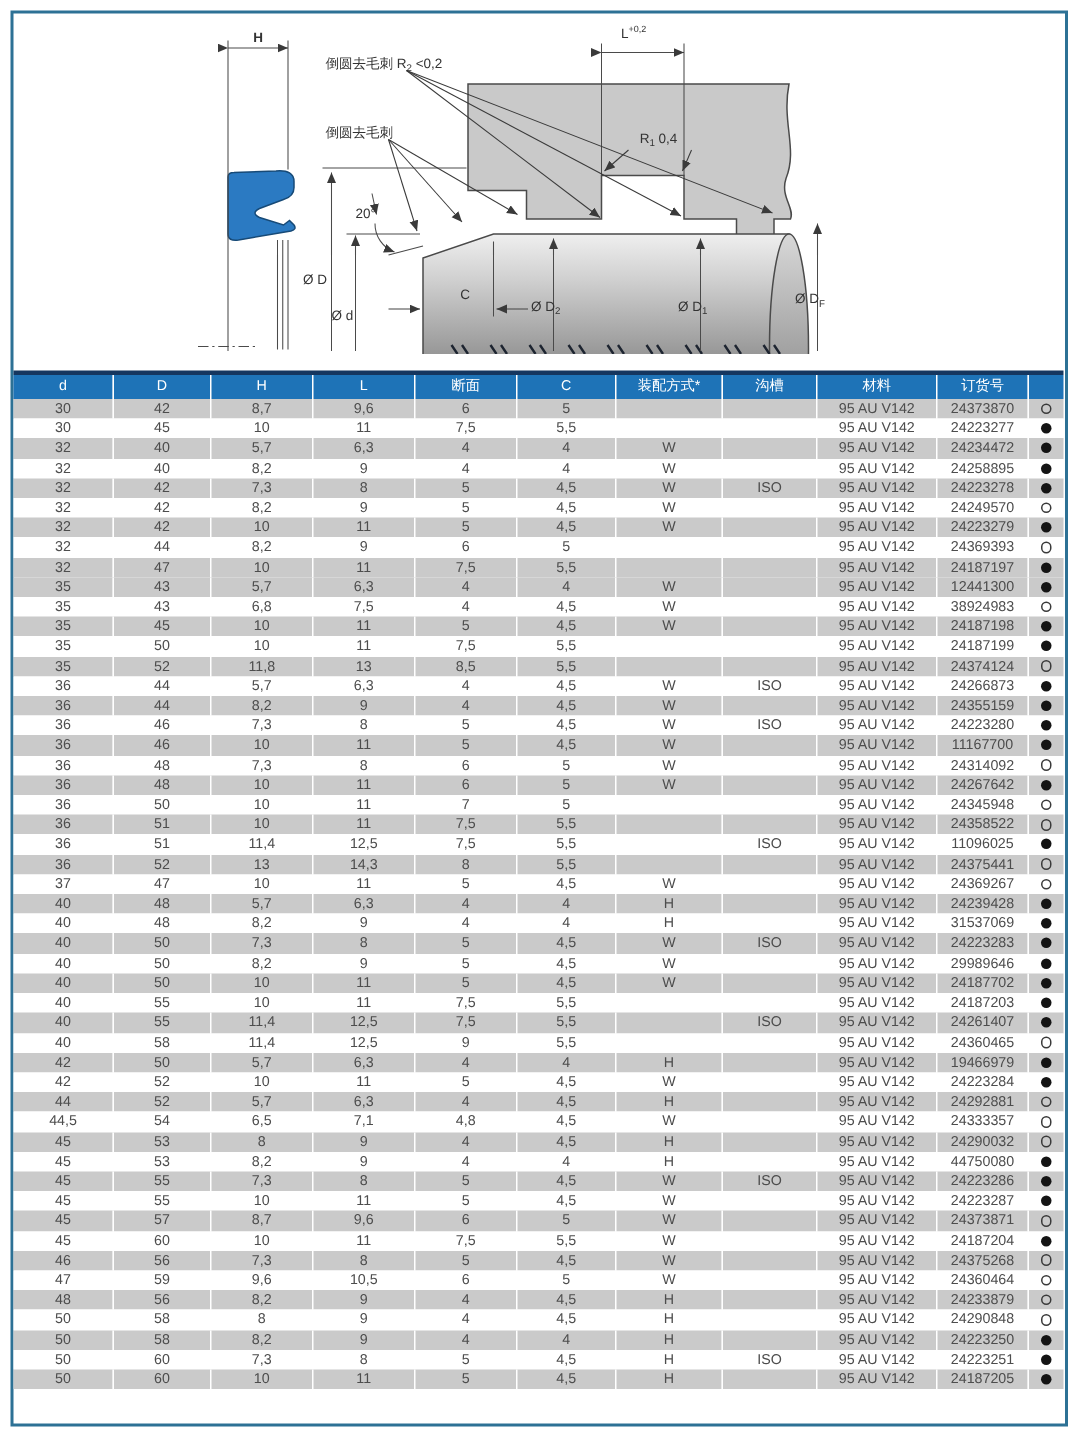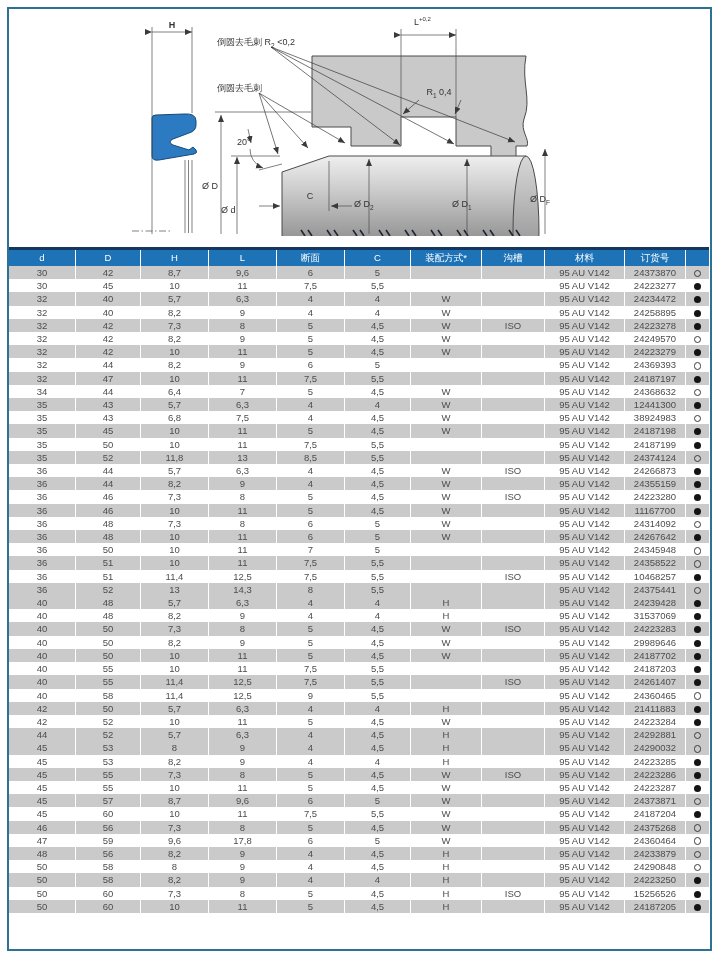--- a/index.html
+++ b/index.html
@@ -259,33 +259,20 @@
           <td>10</td>
           <td>11</td>
           <td>7,5</td>
           <td>5,5</td>
           <td></td>
           <td></td>
           <td>95 AU V142</td>
           <td>24187197</td>
           <td><span class="dot filled"></span></td>
         </tr>
-        <tr class="even">
-          <td>34</td>
-          <td>44</td>
-          <td>6,4</td>
-          <td>7</td>
-          <td>5</td>
-          <td>4,5</td>
-          <td>W</td>
-          <td></td>
-          <td>95 AU V142</td>
-          <td>24368632</td>
-          <td><span class="dot open"></span></td>
-        </tr>
         <tr class="odd">
           <td>35</td>
           <td>43</td>
           <td>5,7</td>
           <td>6,3</td>
           <td>4</td>
           <td>4</td>
           <td>W</td>
           <td></td>
           <td>95 AU V142</td>
@@ -451,34 +438,47 @@
         <tr class="even">
           <td>36</td>
           <td>51</td>
           <td>11,4</td>
           <td>12,5</td>
           <td>7,5</td>
           <td>5,5</td>
           <td></td>
           <td>ISO</td>
           <td>95 AU V142</td>
-          <td>10468257</td>
+          <td>11096025</td>
           <td><span class="dot filled"></span></td>
         </tr>
         <tr class="odd">
           <td>36</td>
           <td>52</td>
           <td>13</td>
           <td>14,3</td>
           <td>8</td>
           <td>5,5</td>
           <td></td>
           <td></td>
           <td>95 AU V142</td>
           <td>24375441</td>
+          <td><span class="dot open"></span></td>
+        </tr>
+        <tr class="even">
+          <td>37</td>
+          <td>47</td>
+          <td>10</td>
+          <td>11</td>
+          <td>5</td>
+          <td>4,5</td>
+          <td>W</td>
+          <td></td>
+          <td>95 AU V142</td>
+          <td>24369267</td>
           <td><span class="dot open"></span></td>
         </tr>
         <tr class="odd">
           <td>40</td>
           <td>48</td>
           <td>5,7</td>
           <td>6,3</td>
           <td>4</td>
           <td>4</td>
           <td>H</td>
@@ -581,21 +581,21 @@
         <tr class="odd">
           <td>42</td>
           <td>50</td>
           <td>5,7</td>
           <td>6,3</td>
           <td>4</td>
           <td>4</td>
           <td>H</td>
           <td></td>
           <td>95 AU V142</td>
-          <td>21411883</td>
+          <td>19466979</td>
           <td><span class="dot filled"></span></td>
         </tr>
         <tr class="even">
           <td>42</td>
           <td>52</td>
           <td>10</td>
           <td>11</td>
           <td>5</td>
           <td>4,5</td>
           <td>W</td>
@@ -610,20 +610,33 @@
           <td>5,7</td>
           <td>6,3</td>
           <td>4</td>
           <td>4,5</td>
           <td>H</td>
           <td></td>
           <td>95 AU V142</td>
           <td>24292881</td>
           <td><span class="dot open"></span></td>
         </tr>
+        <tr class="even">
+          <td>44,5</td>
+          <td>54</td>
+          <td>6,5</td>
+          <td>7,1</td>
+          <td>4,8</td>
+          <td>4,5</td>
+          <td>W</td>
+          <td></td>
+          <td>95 AU V142</td>
+          <td>24333357</td>
+          <td><span class="dot open"></span></td>
+        </tr>
         <tr class="odd">
           <td>45</td>
           <td>53</td>
           <td>8</td>
           <td>9</td>
           <td>4</td>
           <td>4,5</td>
           <td>H</td>
           <td></td>
           <td>95 AU V142</td>
@@ -633,21 +646,21 @@
         <tr class="even">
           <td>45</td>
           <td>53</td>
           <td>8,2</td>
           <td>9</td>
           <td>4</td>
           <td>4</td>
           <td>H</td>
           <td></td>
           <td>95 AU V142</td>
-          <td>24223285</td>
+          <td>44750080</td>
           <td><span class="dot filled"></span></td>
         </tr>
         <tr class="odd">
           <td>45</td>
           <td>55</td>
           <td>7,3</td>
           <td>8</td>
           <td>5</td>
           <td>4,5</td>
           <td>W</td>
@@ -705,21 +718,21 @@
           <td>W</td>
           <td></td>
           <td>95 AU V142</td>
           <td>24375268</td>
           <td><span class="dot open"></span></td>
         </tr>
         <tr class="even">
           <td>47</td>
           <td>59</td>
           <td>9,6</td>
-          <td>17,8</td>
+          <td>10,5</td>
           <td>6</td>
           <td>5</td>
           <td>W</td>
           <td></td>
           <td>95 AU V142</td>
           <td>24360464</td>
           <td><span class="dot open"></span></td>
         </tr>
         <tr class="odd">
           <td>48</td>
@@ -763,21 +776,21 @@
         <tr class="even">
           <td>50</td>
           <td>60</td>
           <td>7,3</td>
           <td>8</td>
           <td>5</td>
           <td>4,5</td>
           <td>H</td>
           <td>ISO</td>
           <td>95 AU V142</td>
-          <td>15256526</td>
+          <td>24223251</td>
           <td><span class="dot filled"></span></td>
         </tr>
         <tr class="odd">
           <td>50</td>
           <td>60</td>
           <td>10</td>
           <td>11</td>
           <td>5</td>
           <td>4,5</td>
           <td>H</td>

